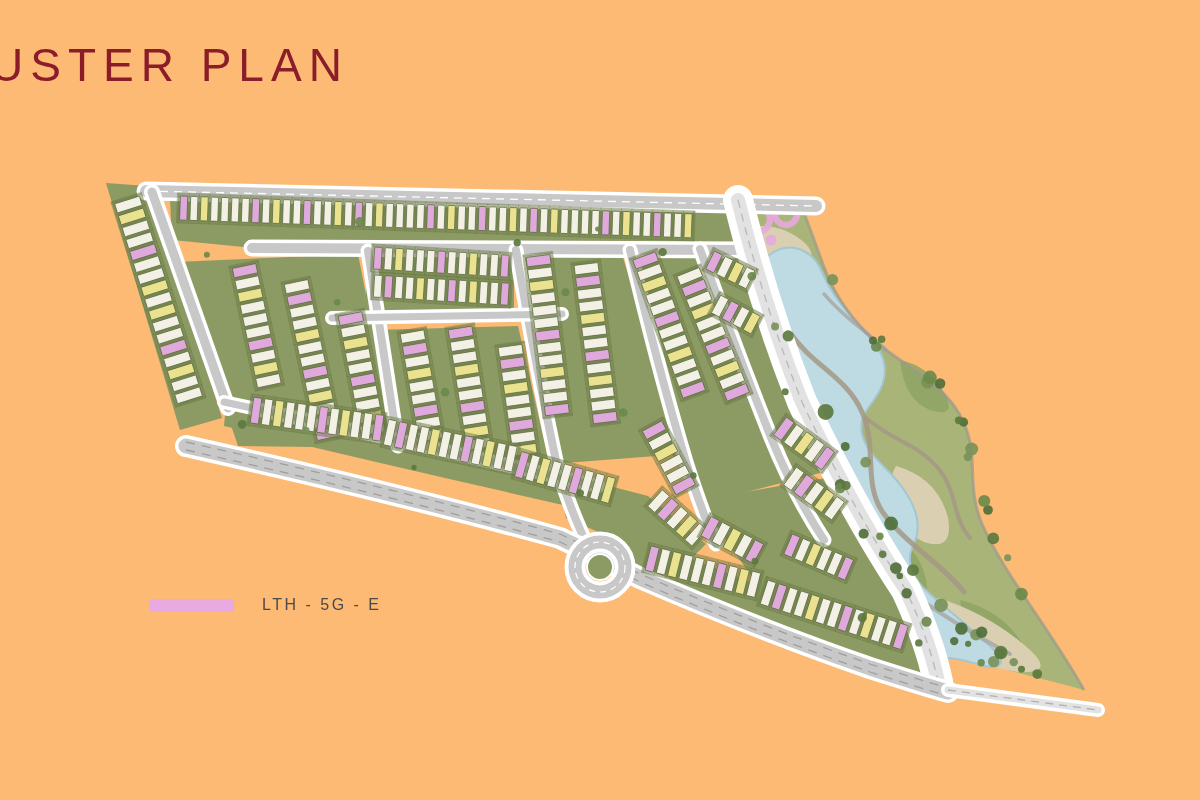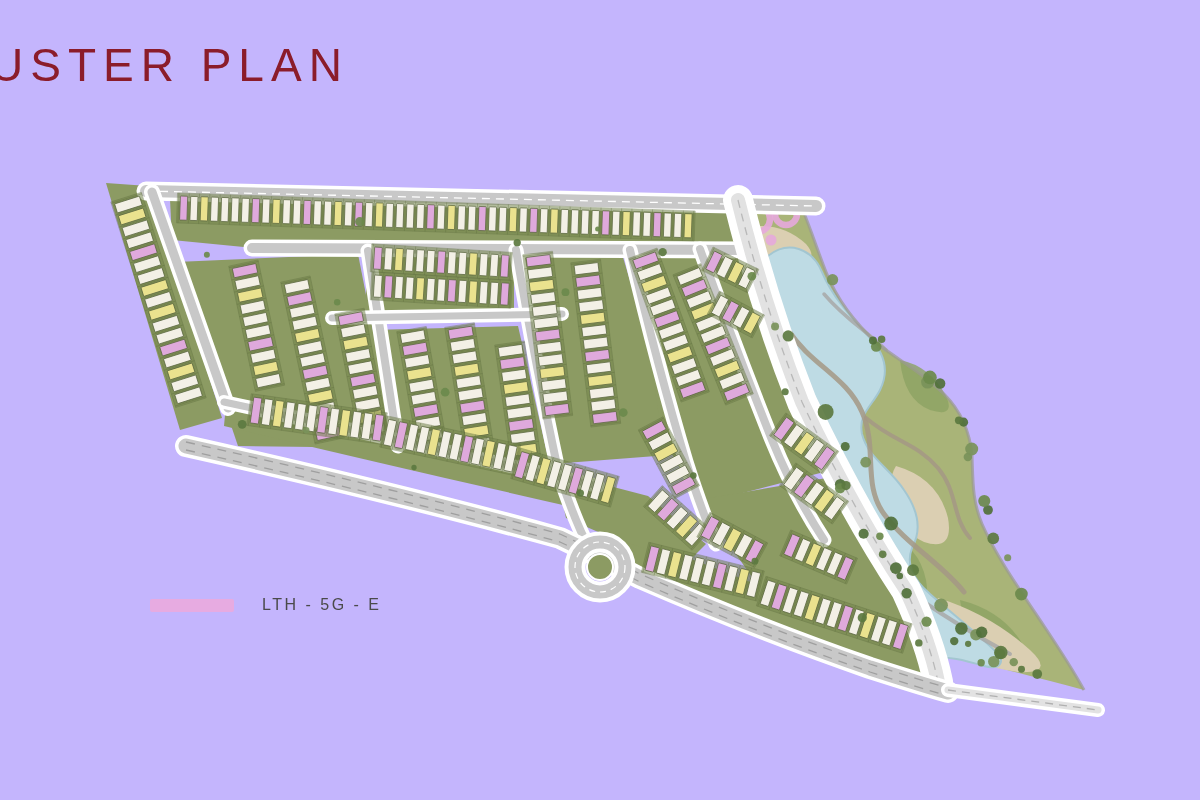--- a/index.html
+++ b/index.html
@@ -1,16 +1,16 @@
 <!DOCTYPE html>
 <html><head>
 <meta charset="utf-8">
 <style>
   html,body{margin:0;padding:0;background:#fff;}
-  .stage{position:relative;width:1200px;height:800px;background:#c4b5fd;overflow:hidden;
+  .stage{position:relative;width:1200px;height:800px;background:#fdba74;overflow:hidden;
          font-family:"Liberation Sans",sans-serif;}
   .page-title{position:absolute;left:-10px;top:38px;margin:0;
 racking      font-family:"Liberation Serif",serif;font-weight:500;
       font-size:46px;letter-spacing:7px;white-space:nowrap;}
   #map{position:absolute;left:0;top:0;width:1200px;height:800px;}
   .legend{position:absolute;left:150px;top:595px;display:flex;flex-direction:column;gap:3px;}
   .legend-row{display:flex;align-items:center;height:20px;}
   .swatch{display:inline-block;width:84px;height:13px;border-radius:2px;}
   .legend-label{margin-left:28px;font-size:16px;letter-spacing:2.5px;color:#4a4a4a;}
 </style>

